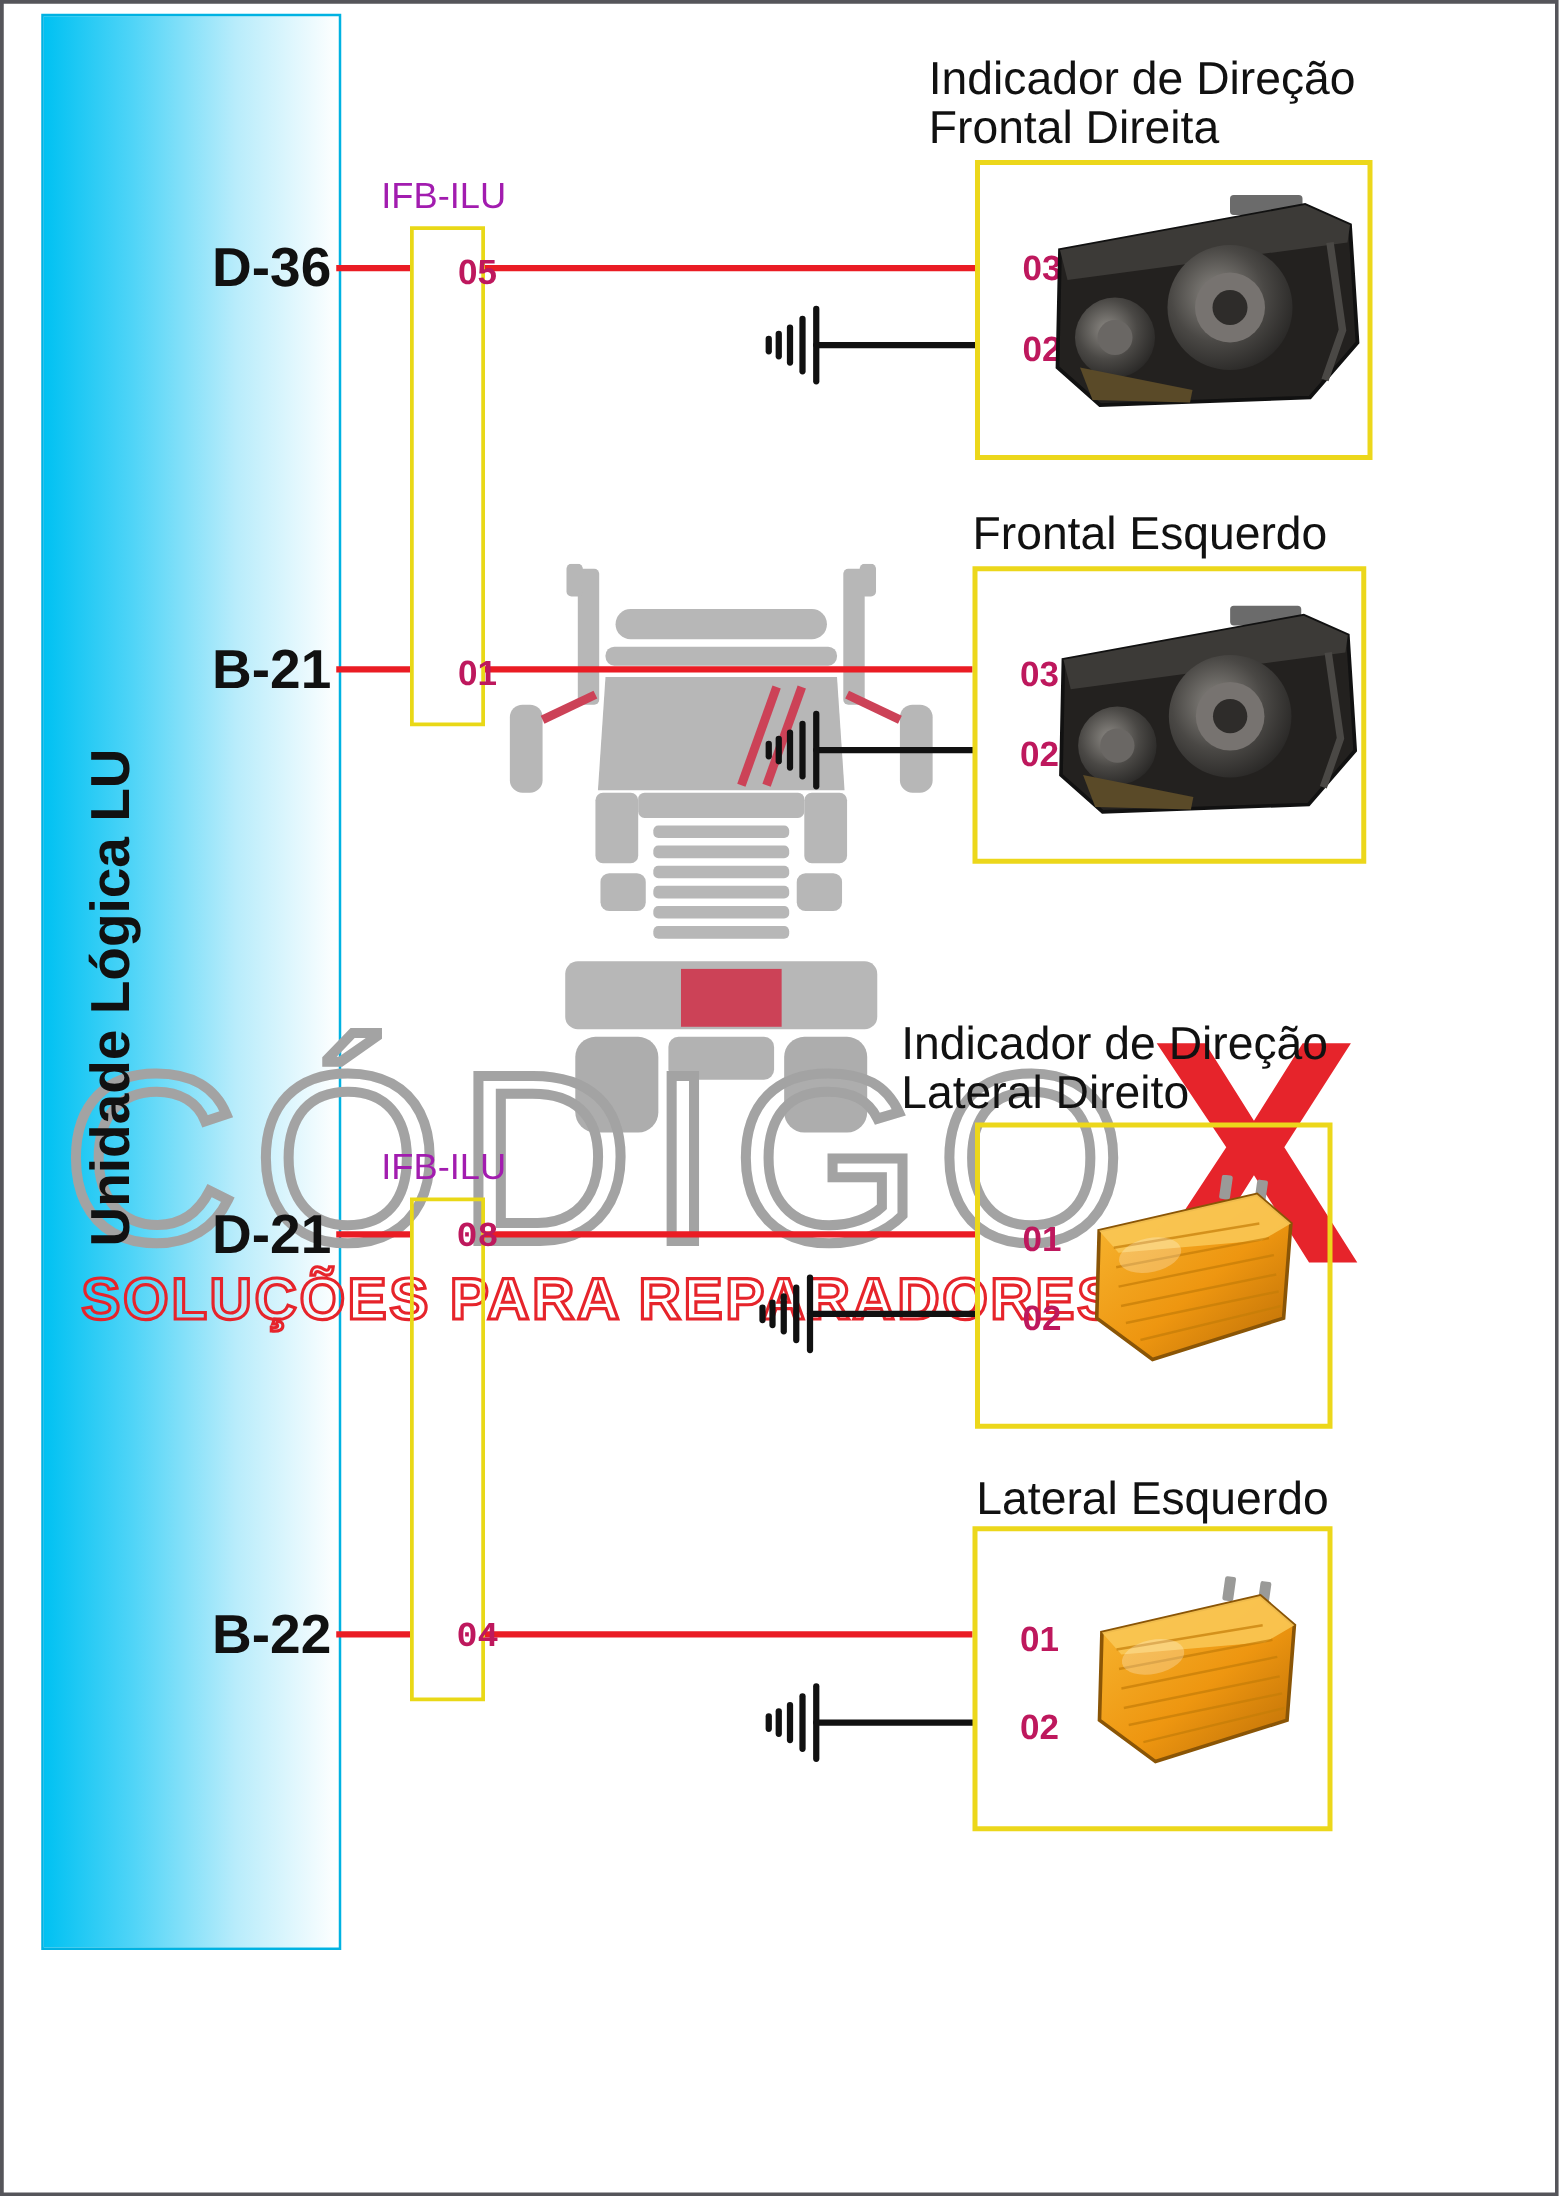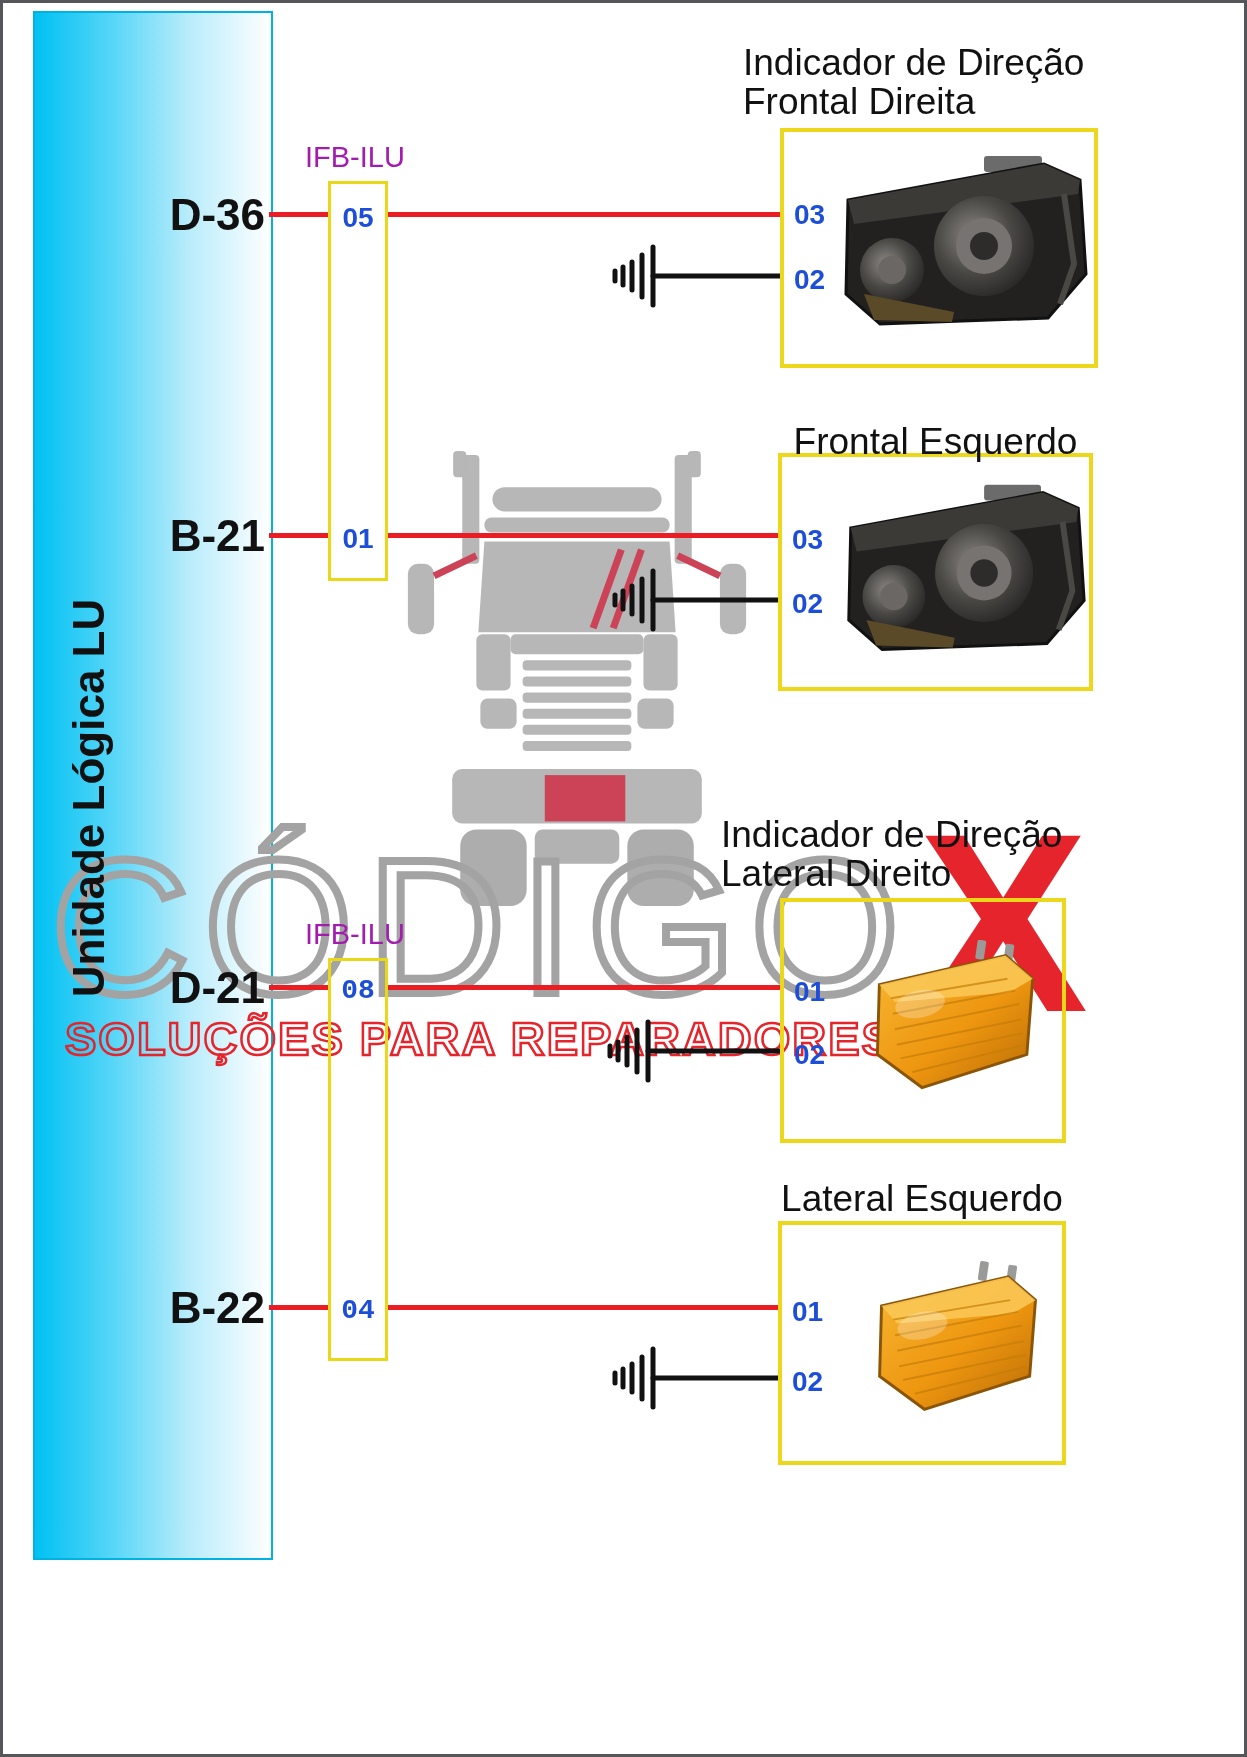--- a/index.html
+++ b/index.html
@@ -23,21 +23,21 @@
     .wm-tagline{color:transparent;-webkit-text-stroke:2.5px #e6242b;}
   }
 
   
   .wire{height:5px;background:#ea1c24;z-index:4;}
   .gwire{z-index:4;}
 
   
   .conn-box{width:60px;border:3px solid #e9d817;background:transparent;z-index:4;box-sizing:border-box;}
   .conn-label{font-size:29px;color:#a21caf;z-index:4;white-space:nowrap;}
-  .pin{position:absolute;font-size:28px;font-weight:bold;color:#1d4ed8;line-height:30px;}
+  .pin{position:absolute;font-size:28px;font-weight:bold;color:#be185d;line-height:30px;padding-left:24px;}
   .conn-box .pin{left:0;width:100%;text-align:center;}
 
   
   .src{width:130px;text-align:right;font-size:44px;font-weight:bold;color:#111;line-height:40px;z-index:5;}
 
   
   .comp-box{border:4px solid #ecd71b;background:transparent;z-index:4;box-sizing:border-box;}
   .comp-title{font-size:37px;line-height:39px;color:#111;z-index:5;white-space:nowrap;}
   .comp-img{position:absolute;z-index:5;}
 </style>
@@ -192,21 +192,21 @@
         <circle cx="150" cy="92" r="28" fill="#777370"></circle>
         <circle cx="150" cy="92" r="14" fill="#2e2c2a"></circle>
         <circle cx="58" cy="116" r="32" fill="url(#hl1)"></circle>
         <circle cx="58" cy="116" r="14" fill="#6a6764"></circle>
         <path d="M30,140 L120,158 L118,168 L40,166 Z" fill="#5a4a28"></path>
         <path d="M230,40 L240,110 L226,150" stroke="#4a4845" stroke-width="6" fill="none"></path>
       </svg>
     </div>
   </div>
 
-  <div class="abs comp-title" style="left:775px;top:419px;width:315px;text-align:center;">
+  <div class="abs comp-title" style="left:775px;top:404px;width:315px;">
     <div>Frontal Esquerdo</div>
   </div>
   <div class="abs comp-box" style="left:775px;top:450px;width:315px;height:238px;">
     <span class="pin" style="left:10px;top:68px;">03</span>
     <span class="pin" style="left:10px;top:132px;">02</span>
     <div class="comp-img" style="left:55px;top:25px;">
       <svg width="255" height="178" viewBox="0 0 260 180" xmlns="http://www.w3.org/2000/svg">
         <rect x="150" y="2" width="58" height="16" rx="3" fill="#6b6b6b"></rect>
         <path d="M14,46 L210,10 L246,26 L252,120 L214,164 L46,170 L12,140 Z" fill="#23211f" stroke="#111" stroke-width="3"></path>
         <path d="M14,46 L210,10 L246,26 L244,40 L20,70 Z" fill="#3c3a37"></path>

